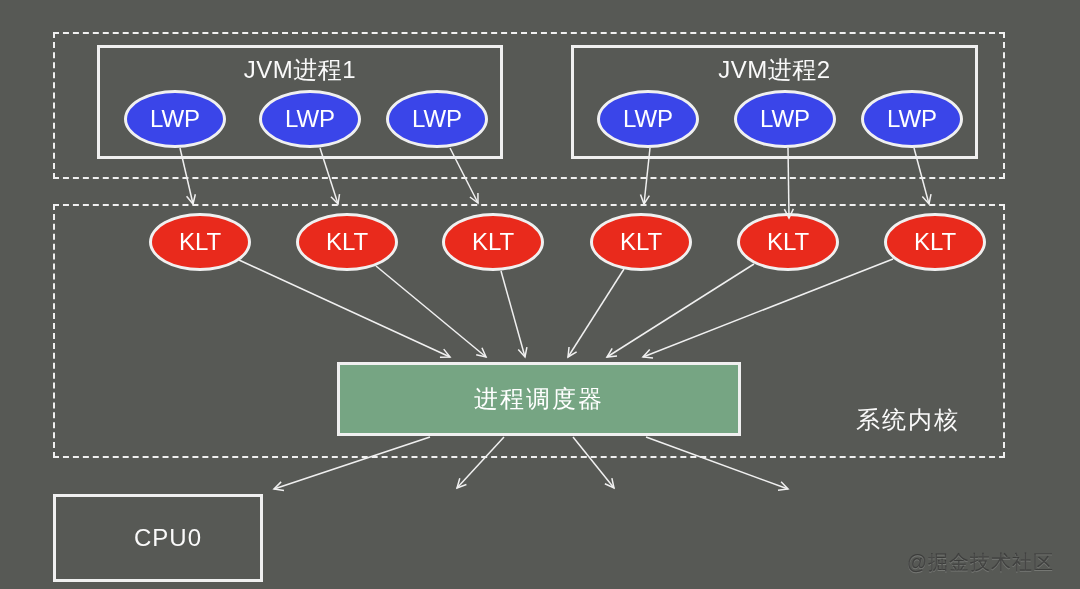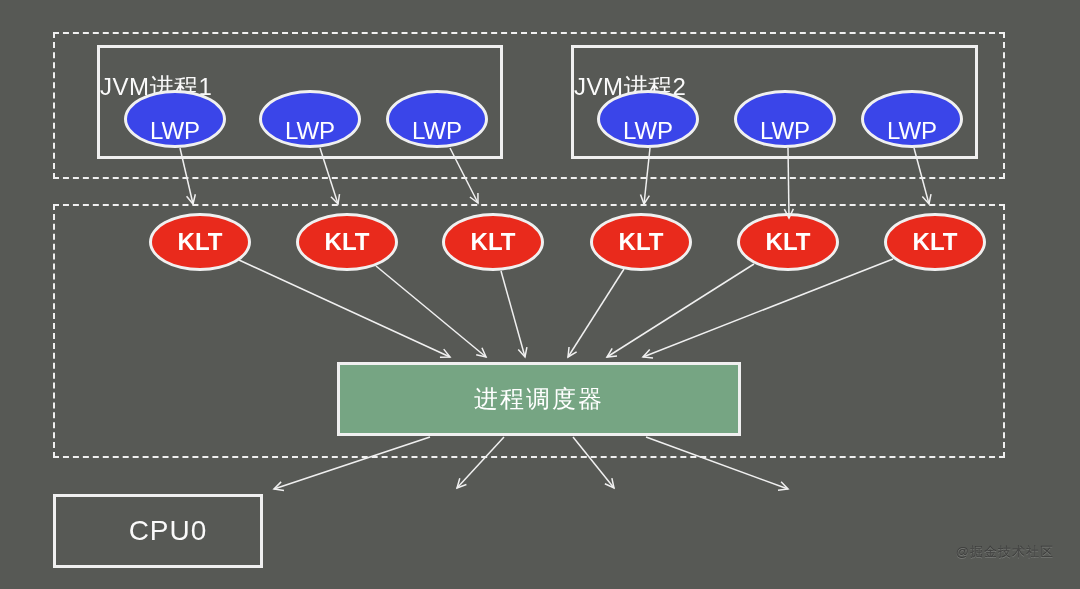--- a/index.html
+++ b/index.html
@@ -8,44 +8,44 @@
     background:var(--background,#575955);
     font-family:"Liberation Sans","DejaVu Sans",sans-serif;
     -webkit-font-smoothing:antialiased;
   }
   .dashed-box{position:absolute;border:2px dashed var(--stroke,#f0f0f0);box-sizing:border-box;}
   .top-dashed{left:53px;top:32px;width:952px;height:147px;}
   .mid-dashed{left:53px;top:204px;width:952px;height:254px;}
   .solid-box{position:absolute;border:3px solid var(--stroke,#f0f0f0);box-sizing:border-box;}
   .jvm1{left:97px;top:45px;width:406px;height:114px;}
   .jvm2{left:571px;top:45px;width:407px;height:114px;}
-  .box-title{margin-top:23px;text-align:left;font-size:24px;color:var(--text,#fafafa);letter-spacing:.5px;}
+  .box-title{margin-top:6px;text-align:center;font-size:24px;color:var(--text,#fafafa);letter-spacing:.5px;}
   .ellipse{
     position:absolute;width:102px;height:58px;border-radius:50%;
     border:3px solid var(--stroke,#f0f0f0);box-sizing:border-box;
     display:flex;align-items:center;justify-content:center;
     font-size:24px;color:#ffffff;
   }
-  .lwp{background:var(--lwp_fill,#3a45e9);align-items:flex-end;}
-  .klt{background:var(--klt_fill,#e92a1c);font-weight:bold;}
+  .lwp{background:var(--lwp_fill,#3a45e9);}
+  .klt{background:var(--klt_fill,#e92a1c);}
   .scheduler{
     position:absolute;left:337px;top:362px;width:404px;height:74px;
     background:var(--scheduler_fill,#76a583);border:3px solid var(--stroke,#f0f0f0);
     box-sizing:border-box;display:flex;align-items:center;justify-content:center;
     font-size:24px;color:#ffffff;letter-spacing:2px;
   }
   .cpu-box{
-    position:absolute;top:494px;width:210px;height:74px;
+    position:absolute;top:494px;width:210px;height:88px;
     border:3px solid var(--stroke,#f0f0f0);box-sizing:border-box;
     display:flex;align-items:center;justify-content:center;
-    font-size:28px;color:var(--text,#fafafa);letter-spacing:1px;padding-left:20px;
+    font-size:24px;color:var(--text,#fafafa);letter-spacing:1px;padding-left:20px;
   }
   .kernel-label{position:absolute;left:856px;top:404px;font-size:24px;color:var(--text,#fafafa);letter-spacing:2px;}
   .watermark{
-    position:absolute;right:26px;bottom:28px;font-size:13px;
+    position:absolute;right:26px;bottom:13px;font-size:20px;
     color:rgba(45,45,45,0.65);text-shadow:0 1px 0 rgba(255,255,255,0.18);
     letter-spacing:1px;
   }
   svg.arrows{position:absolute;left:0;top:0;pointer-events:none;}
   svg.arrows line{stroke:var(--stroke,#f0f0f0);stroke-width:1.5;}
   svg.arrows marker path{stroke:var(--stroke,#f0f0f0);fill:none;stroke-width:1.5;}
 </style>
 </head>
 <body>
 
@@ -97,20 +97,21 @@
     <span>KLT</span>
   </div>
   <div class="ellipse klt" style="left:884px;top:213px">
     <span>KLT</span>
   </div>
 
   <div class="scheduler">
     <span>进程调度器</span>
   </div>
 
+  <div class="kernel-label">系统内核</div>
 
   <div class="cpu-box" style="left:53px">
     <span>CPU0</span>
   </div>
 
   <div class="watermark">@掘金技术社区</div>
 
   <svg class="arrows" width="1080" height="589" viewBox="0 0 1080 589" aria-hidden="true">
     <defs>
       <marker id="ah" markerUnits="userSpaceOnUse" markerWidth="14" markerHeight="14" refX="10" refY="5.5" orient="auto">

